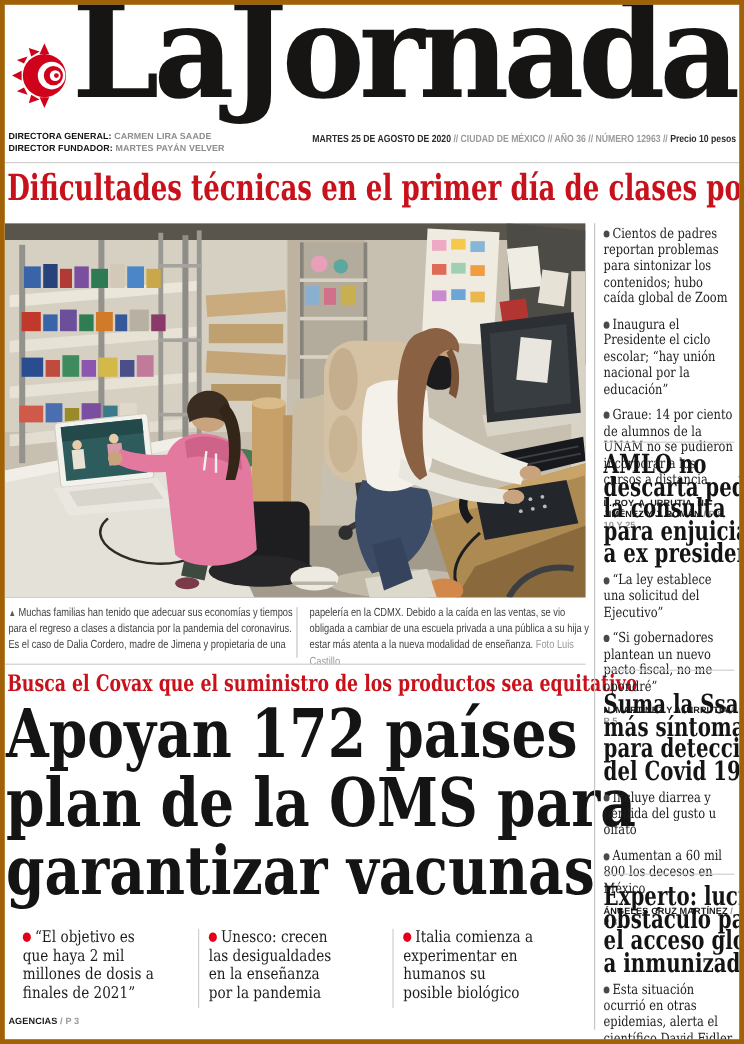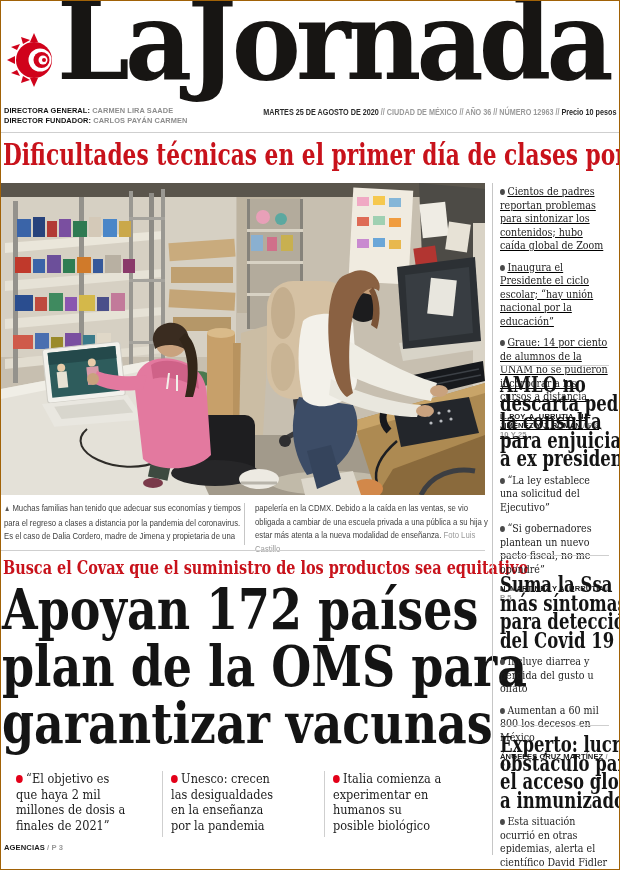--- a/index.html
+++ b/index.html
@@ -1,16 +1,16 @@
 <!DOCTYPE html>
 <html><head>
 <meta charset="utf-8">
 <style>
   html,body{margin:0;padding:0;background:#e8e8e8;}
-  .page{position:relative;width:620px;height:870px;box-sizing:border-box;border:1px solid #a16207;
+  .page{position:relative;width:620px;height:870px;box-sizing:border-box;border:4px solid #a16207;
         background:#fff;font-family:"DejaVu Serif",serif;overflow:hidden;margin:0 auto;}
   
   .masthead{position:absolute;left:0;top:0;right:0;height:132px;}
   .logo{position:absolute;left:6px;top:32px;width:54px;height:54px;}
   .brand{position:absolute;left:56px;top:-14px;font-size:108px;font-weight:bold;color:#171513;
          letter-spacing:-5px;white-space:nowrap;line-height:1;transform:scaleX(.96);transform-origin:0 0;}
   .directors{position:absolute;left:3px;top:105px;font-family:"Liberation Sans",sans-serif;
              font-size:7.4px;line-height:9.6px;letter-spacing:.1px;white-space:nowrap;}
   .directors b{color:#111;}
   .directors span{color:#8d8d8d;font-weight:bold;}
@@ -50,21 +50,21 @@
   .byline .pg{color:#989898;}
   .main-byline{position:absolute;left:3px;top:842px;}
   
   .sidebar{position:absolute;left:499px;top:182px;width:109px;height:676px;}
   .sb-sec{position:absolute;left:0;right:0;}
   .sb-head{font-size:22px;line-height:18.5px;font-weight:bold;color:#141414;margin:0 0 6px 0;}
   .sb-head .hl{display:block;white-space:nowrap;transform:scaleX(.75);transform-origin:0 50%;}
   .sb-bul{width:133px;transform:scaleX(.82);transform-origin:0 0;font-size:11.6px;line-height:13.5px;
           color:#1c1c1c;margin-bottom:8px;}
   .sb-byl{margin-top:2px;}
-  .s1{top:2px;text-decoration:underline;}  .h1r{top:182px;} .s2{top:192px;} .h2r{top:372px;} .s3{top:392px;} .h3r{top:542px;} .s4{top:552px;}
+  .s1{top:2px;}  .h1r{top:182px;} .s2{top:192px;} .h2r{top:372px;} .s3{top:392px;} .h3r{top:542px;} .s4{top:552px;}
 </style>
 </head>
 <body>
 
 <div class="page">
 
   <header class="masthead">
     <svg class="logo" viewBox="0 0 54 54" aria-hidden="true">
       <g fill="#d0021b">
         <polygon points="27,0 23,9 31,9"></polygon>
@@ -80,21 +80,21 @@
       <circle cx="34.5" cy="27" r="8" fill="#d0021b"></circle>
       <circle cx="36" cy="27" r="4.5" fill="#ffffff"></circle>
       <circle cx="37" cy="27" r="2" fill="#d0021b"></circle>
     </svg>
     <div class="brand">LaJornada</div>
     <div class="directors">
       <div>
         <b>DIRECTORA GENERAL:</b><span> CARMEN LIRA SAADE</span>
       </div>
       <div>
-        <b>DIRECTOR FUNDADOR:</b><span> CARLOS PAYÁN CARMEN</span>
+        <b>DIRECTOR FUNDADOR:</b><span> MARTES PAYÁN VELVER</span>
       </div>
     </div>
     <div class="dateline">
       <span class="dk">MARTES 25 DE AGOSTO DE 2020</span><span class="gr"> // CIUDAD DE MÉXICO // AÑO 36 // NÚMERO 12963 // </span><span class="dk">Precio 10 pesos</span>
     </div>
   </header>
 
   <div class="rule" style="left:0;right:0;top:131px;"></div>
 
   <h1 class="top-headline red">Dificultades técnicas en el primer día de clases por tv</h1>

